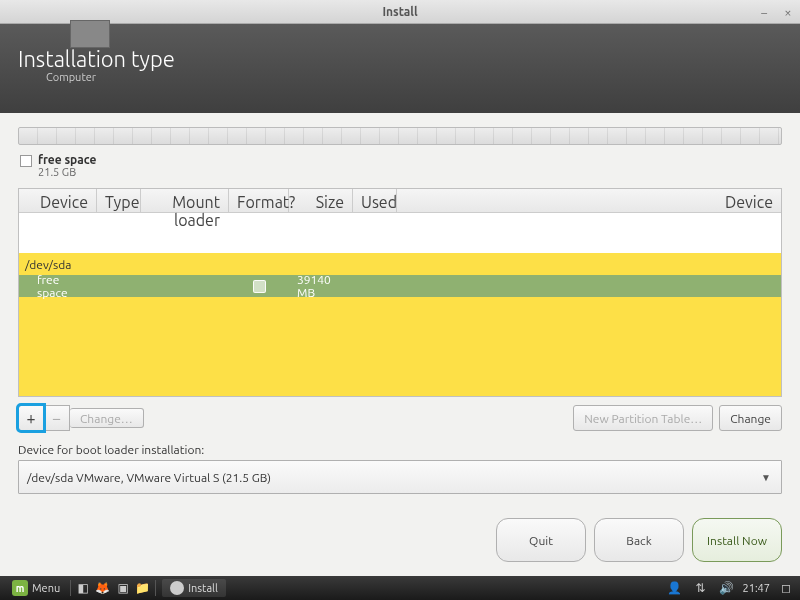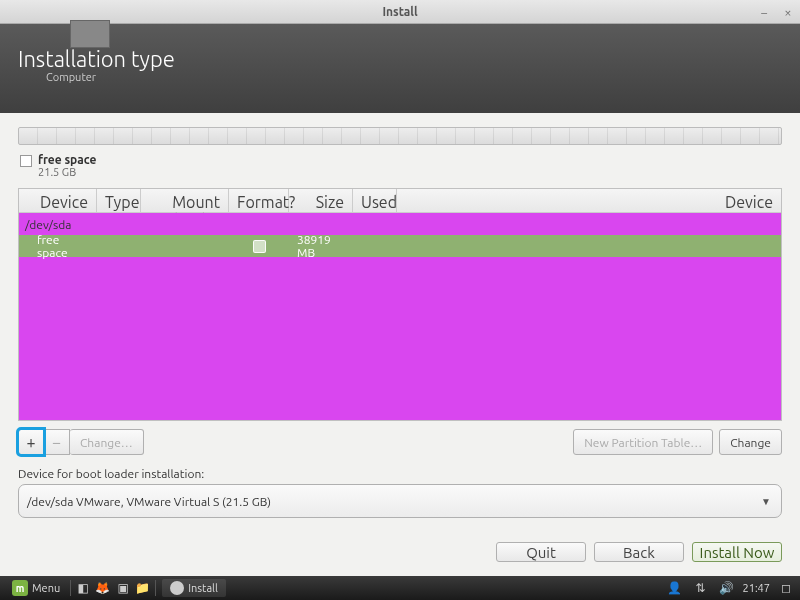--- a/index.html
+++ b/index.html
@@ -31,48 +31,48 @@
     .table-header { display: flex; background: linear-gradient(to bottom, #f5f5f5, #e8e8e8); border-bottom: 1px solid #ccc; height: 24px; }
     .th { padding: 4px 8px; font-size: 16px; color: #444; border-right: 1px solid #ccc; text-align: right; }
     .th-device { width: 78px; }
     .th-type { width: 44px; }
     .th-mount { width: 88px; }
     .th-format { width: 60px; }
     .th-size { width: 64px; }
     .th-used { width: 44px; }
     .th-system { flex: 1; border-right: none; }
     
-    .table-body { flex: 1; background: #d946ef; }
+    .table-body { flex: 1; background: #fde047; margin-top: 40px; }
     .tr { display: flex; height: 22px; align-items: center; font-size: 12px; }
     .tr-parent { padding-left: 6px; color: #333; }
     .tr-selected { background: #8fb171; color: #fff; }
     .td { padding: 0 8px; }
     .td-device { width: 78px; padding-left: 18px; }
     .td-type { width: 44px; }
     .td-mount { width: 88px; }
     .td-format { width: 60px; display: flex; justify-content: center; }
     .td-size { width: 64px; }
     .format-box { width: 13px; height: 13px; background: rgba(255,255,255,0.6); border: 1px solid rgba(255,255,255,0.9); border-radius: 2px; }
     
     .toolbar-row { display: flex; align-items: center; margin-top: 8px; gap: 0; }
     .btn { background: linear-gradient(to bottom, #fafafa, #e8e8e8); border: 1px solid #b0b0b0; padding: 5px 10px; font-size: 12px; color: #444; cursor: pointer; border-radius: 3px; }
     .btn-disabled { color: #aaa; }
     .btn-small { width: 26px; height: 26px; padding: 0; font-size: 16px; display: flex; align-items: center; justify-content: center; border-radius: 0; }
     .btn-small.first { border-top-left-radius: 3px; border-bottom-left-radius: 3px; }
     .btn-small.mid { border-left: none; }
-    .btn-change { border-left: none; border-top-right-radius: 3px; border-bottom-right-radius: 3px; height: 26px; padding: 0 10px; }
+    .btn-change { border-left: none; border-top-right-radius: 3px; border-bottom-right-radius: 3px; height: 20px; padding: 0 10px; }
     .highlight-plus { outline: 3px solid #1aa0e0; outline-offset: -1px; position: relative; z-index: 2; }
     .spacer { flex: 1; }
     
     .bootloader-label { font-size: 12px; color: #333; margin-top: 12px; margin-bottom: 4px; }
-    .dropdown { border: 1px solid #b0b0b0; background: linear-gradient(to bottom, #fafafa, #ececec); height: 28px; border-radius: 7px; display: flex; align-items: center; padding: 16px 8px; font-size: 12px; color: #333; position: relative; }
+    .dropdown { border: 1px solid #b0b0b0; background: linear-gradient(to bottom, #fafafa, #ececec); height: 28px; border-radius: 1px; display: flex; align-items: center; padding: 16px 8px; font-size: 12px; color: #333; position: relative; }
     .dropdown-arrow { position: absolute; right: 10px; font-size: 10px; color: #555; }
     
     .footer-buttons { display: flex; justify-content: flex-end; gap: 8px; padding: 14px 18px; }
-    .footer-btn { min-width: 90px; height: 20px; background: linear-gradient(to bottom, #fafafa, #e8e8e8); border: 1px solid #b0b0b0; border-radius: 3px; font-size: 15px; color: #444; cursor: pointer; }
+    .footer-btn { min-width: 90px; height: 44px; background: linear-gradient(to bottom, #fafafa, #e8e8e8); border: 1px solid #b0b0b0; border-radius: 12px; font-size: 12px; color: #444; cursor: pointer; }
     .install-btn { border-color: #7a9a5a; background: linear-gradient(to bottom, #f5f8f2, #e6eedd); color: #3a5a1a; }
     
     .taskbar { position: absolute; bottom: 0; left: 0; right: 0; height: 24px; background: linear-gradient(to bottom, #3a3a3a, #1a1a1a); display: flex; align-items: center; padding: 0 4px; color: #ddd; font-size: 11px; }
     .menu-btn { display: flex; align-items: center; gap: 4px; padding: 2px 8px; cursor: pointer; }
     .mint-logo { width: 16px; height: 16px; background: #7cb342; border-radius: 3px; display: flex; align-items: center; justify-content: center; font-size: 10px; color: #fff; font-weight: bold; }
     .taskbar-sep { width: 1px; height: 16px; background: #555; margin: 0 2px; }
     .tb-icon { width: 20px; height: 20px; display: flex; align-items: center; justify-content: center; font-size: 12px; color: #ccc; cursor: pointer; }
     .task-item { display: flex; align-items: center; gap: 4px; background: rgba(255,255,255,0.1); padding: 2px 8px; border-radius: 2px; margin-left: 4px; cursor: pointer; }
     .task-icon { width: 14px; height: 14px; background: #ccc; border-radius: 50%; }
     .taskbar-right { margin-left: auto; display: flex; align-items: center; gap: 6px; }
@@ -120,21 +120,21 @@
         <div class="tr tr-parent">
           <span>/dev/sda</span>
         </div>
         <div class="tr tr-selected">
           <div class="td td-device">free space</div>
           <div class="td td-type"></div>
           <div class="td td-mount"></div>
           <div class="td td-format">
               <div class="format-box"></div>
             </div>
-          <div class="td td-size">38919 MB</div>
+          <div class="td td-size">39140 MB</div>
         </div>
       </div>
     </div>
 
     <div class="toolbar-row">
       <button class="btn btn-small first highlight-plus">+</button>
       <button class="btn btn-small mid btn-disabled">−</button>
       <button class="btn btn-change btn-disabled">Change…</button>
       <div class="spacer"></div>
       <button class="btn btn-disabled" style="margin-right:6px;height:26px">New Partition Table…</button>

